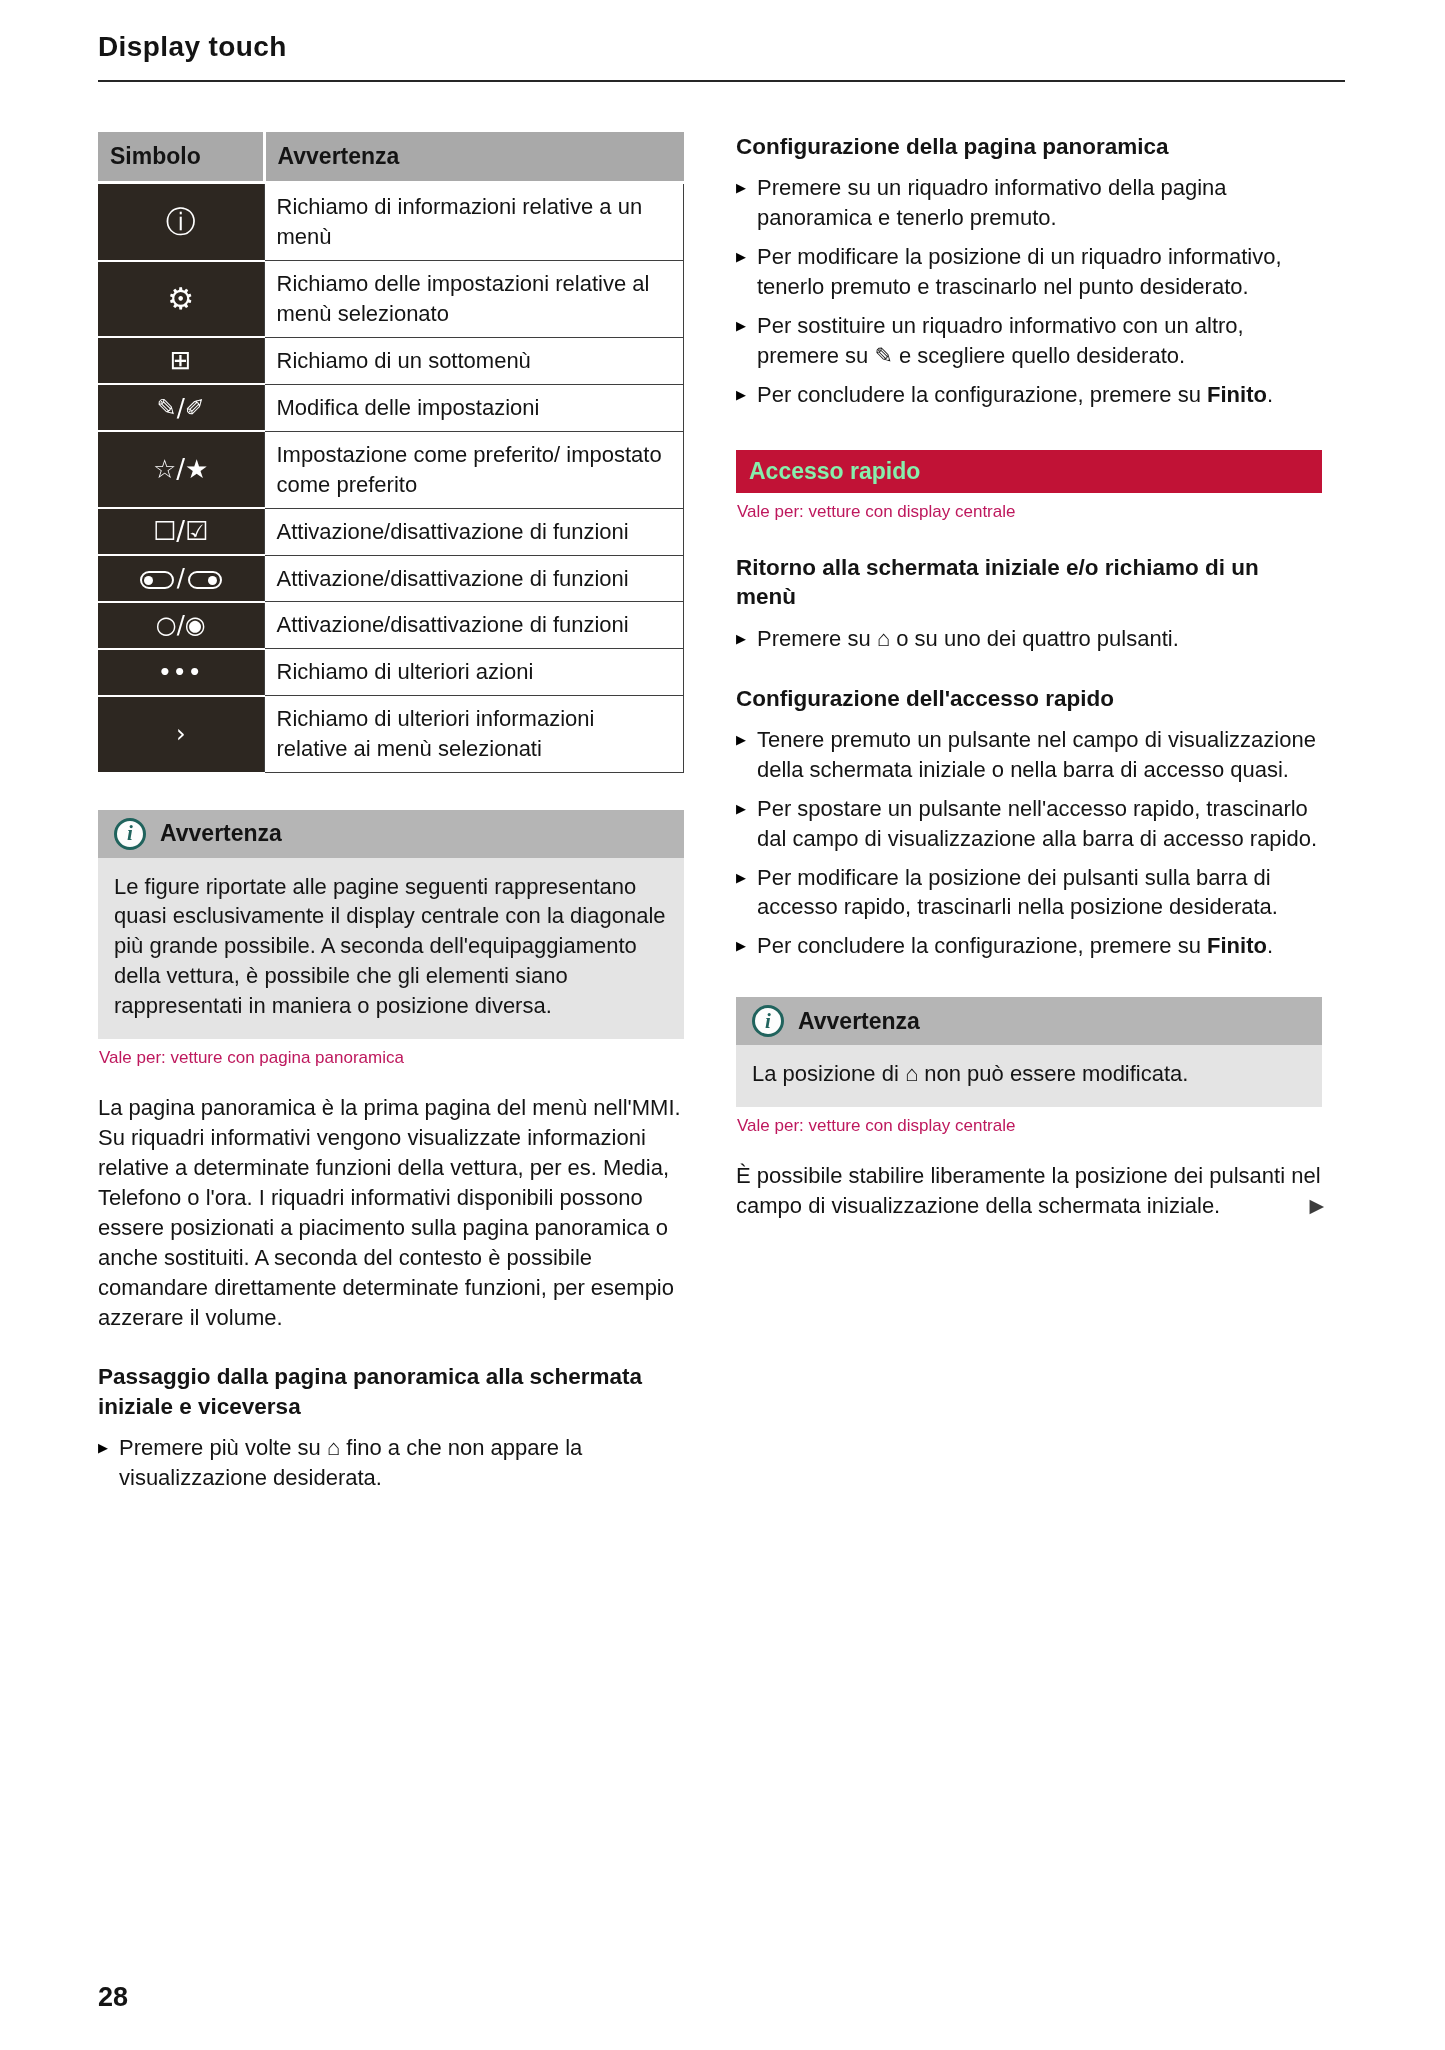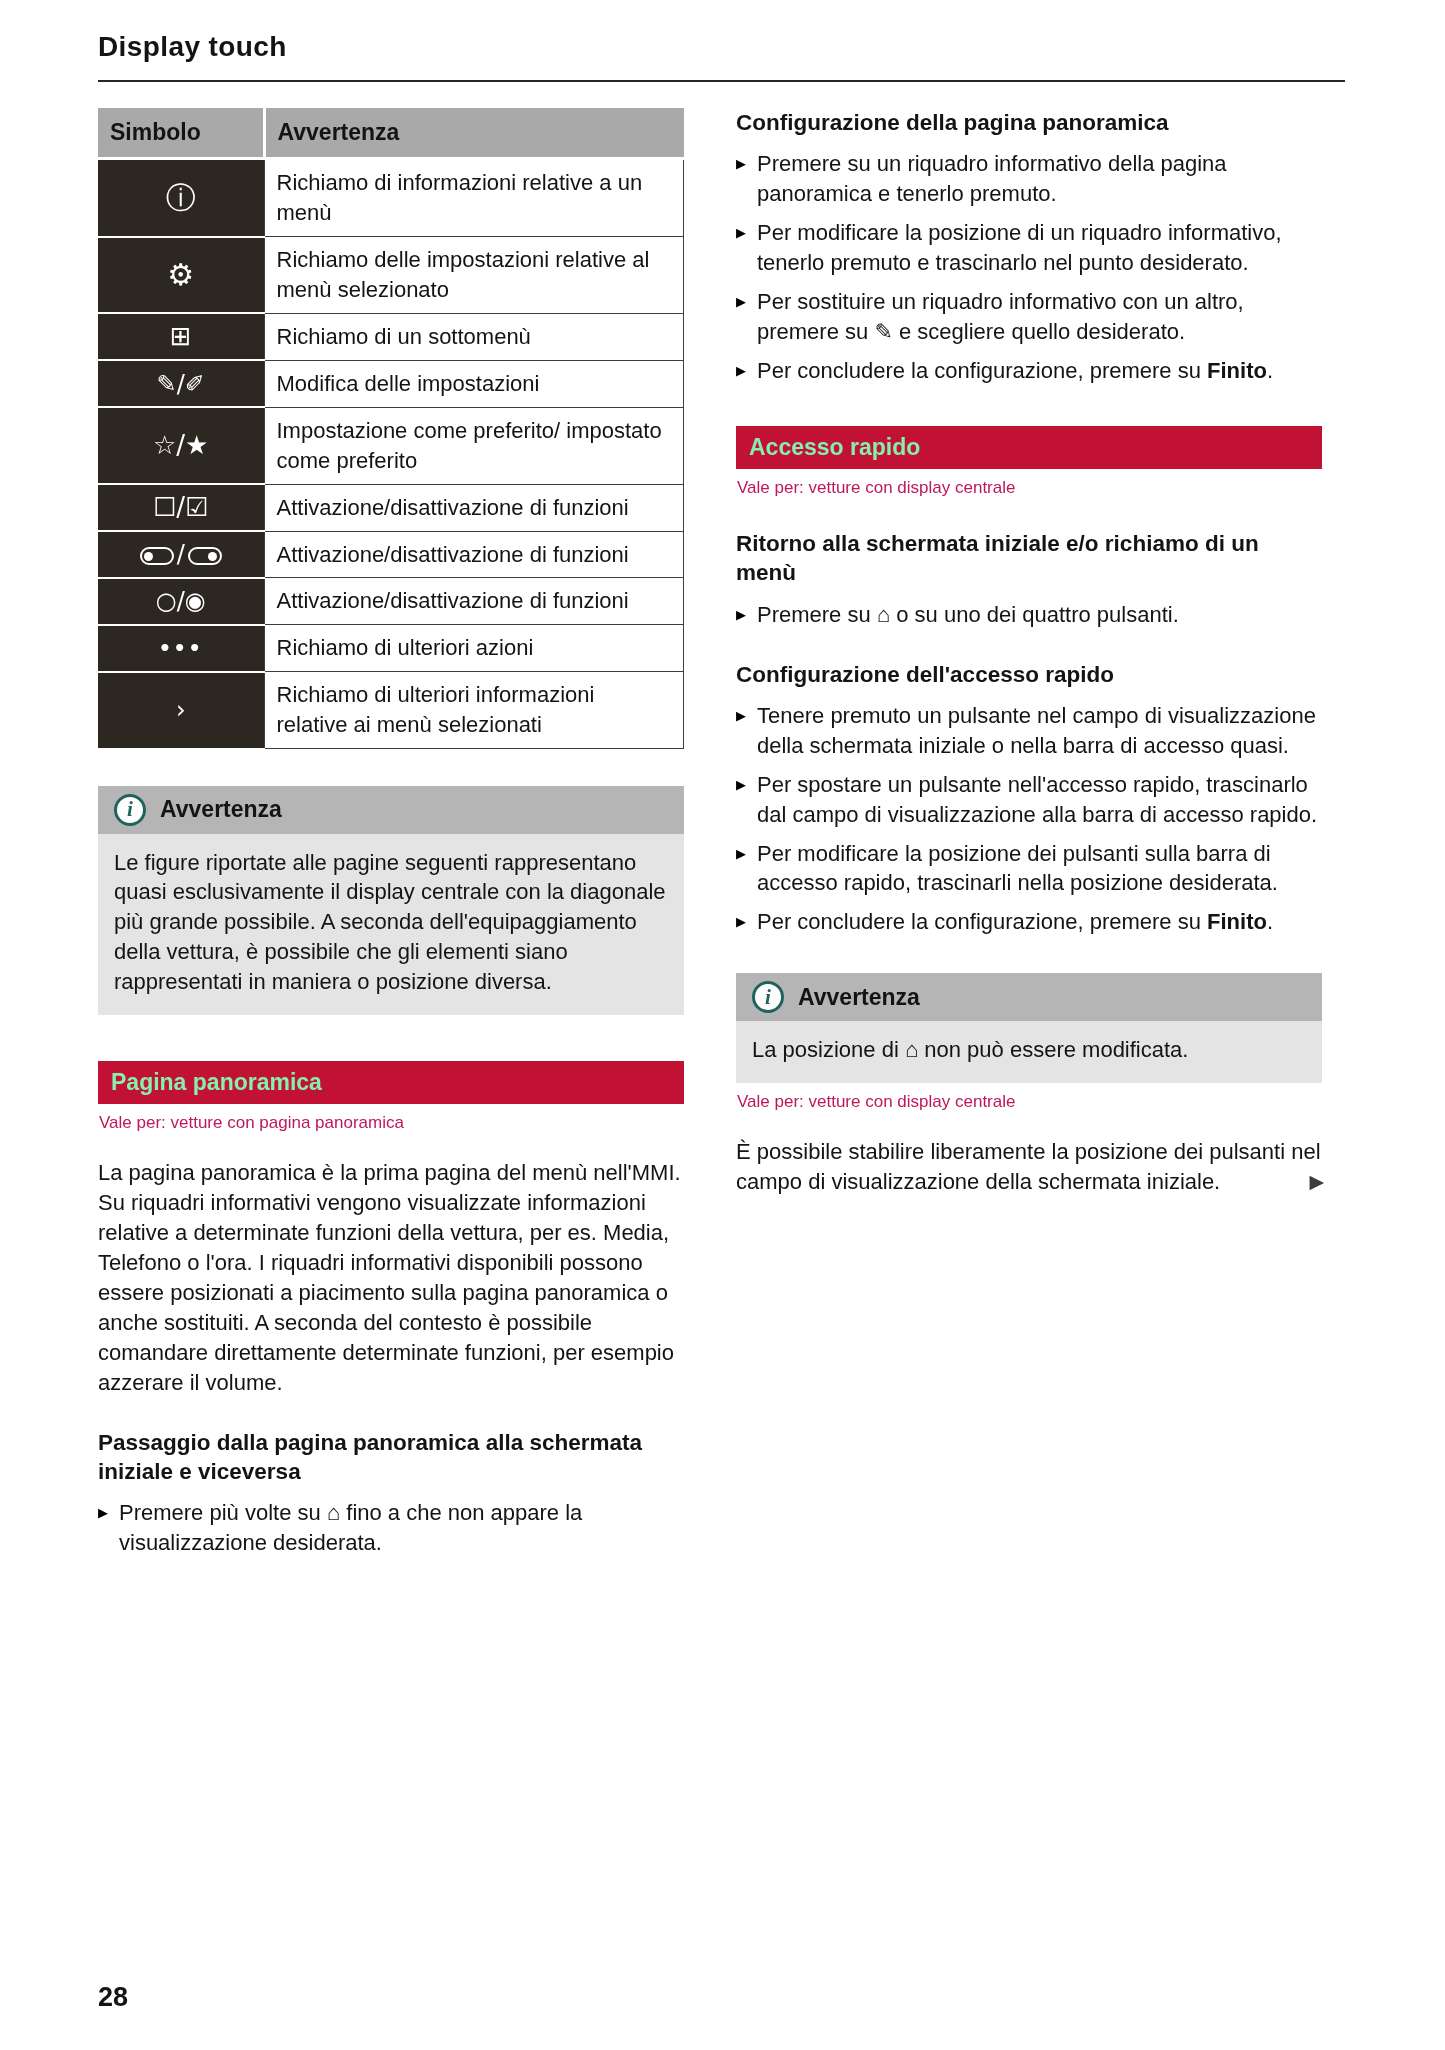--- a/index.html
+++ b/index.html
@@ -5,21 +5,21 @@
   * { box-sizing: border-box; }
   body {
     margin: 0; width: 1445px; height: 2050px; position: relative;
     background: #ffffff; color: #141414; overflow: hidden;
     font-family: "Liberation Sans", "DejaVu Sans", sans-serif;
     font-size: 22px; line-height: 1.36;
   }
   .page { position: absolute; inset: 0; padding: 28px 100px 0 98px; }
   .running-head { font-size: 28px; font-weight: 700; letter-spacing: .4px; }
   .rule { border-bottom: 2px solid #262626; margin-top: 14px; }
-  .cols { display: flex; gap: 52px; margin-top: 26px; }
+  .cols { display: flex; gap: 52px; margin-top: 50px; }
   .col { width: 586px; flex: 0 0 586px; }
 
   
   table.symbols { width: 100%; border-collapse: collapse; }
   .symbols th {
     background: #a9a9a9; font-weight: 700; text-align: left;
     padding: 9px 12px; font-size: 23px; border-bottom: 3px solid #fff;
   }
   th.sym-h { width: 166px; border-right: 3px solid #fff; }
   td.sym {
@@ -148,21 +148,20 @@
       </table>
 
       <div class="note">
         <div class="note-head">
           <span class="info-badge">i</span>
           <span>Avvertenza</span>
         </div>
         <div class="note-body">Le figure riportate alle pagine seguenti rappresentano quasi esclusivamente il display centrale con la diagonale più grande possibile. A seconda dell'equipaggiamento della vettura, è possibile che gli elementi siano rappresentati in maniera o posizione diversa.</div>
       </div>
 
-      <div class="red-bar">Pagina panoramica</div>
       <div class="valid">Vale per: vetture con pagina panoramica</div>
       <p class="body">La pagina panoramica è la prima pagina del menù nell'MMI. Su riquadri informativi vengono visualizzate informazioni relative a determinate funzioni della vettura, per es. Media, Telefono o l'ora. I riquadri informativi disponibili possono essere posizionati a piacimento sulla pagina panoramica o anche sostituiti. A seconda del contesto è possibile comandare direttamente determinate funzioni, per esempio azzerare il volume.</p>
 
       <div class="subhead">Passaggio dalla pagina panoramica alla schermata iniziale e viceversa</div>
       <ul class="bullets">
         <li class="bullet">
           <span class="arr">▶</span>
           <span class="btxt">Premere più volte su ⌂ fino a che non appare la visualizzazione desiderata.</span>
         </li>
       </ul>

